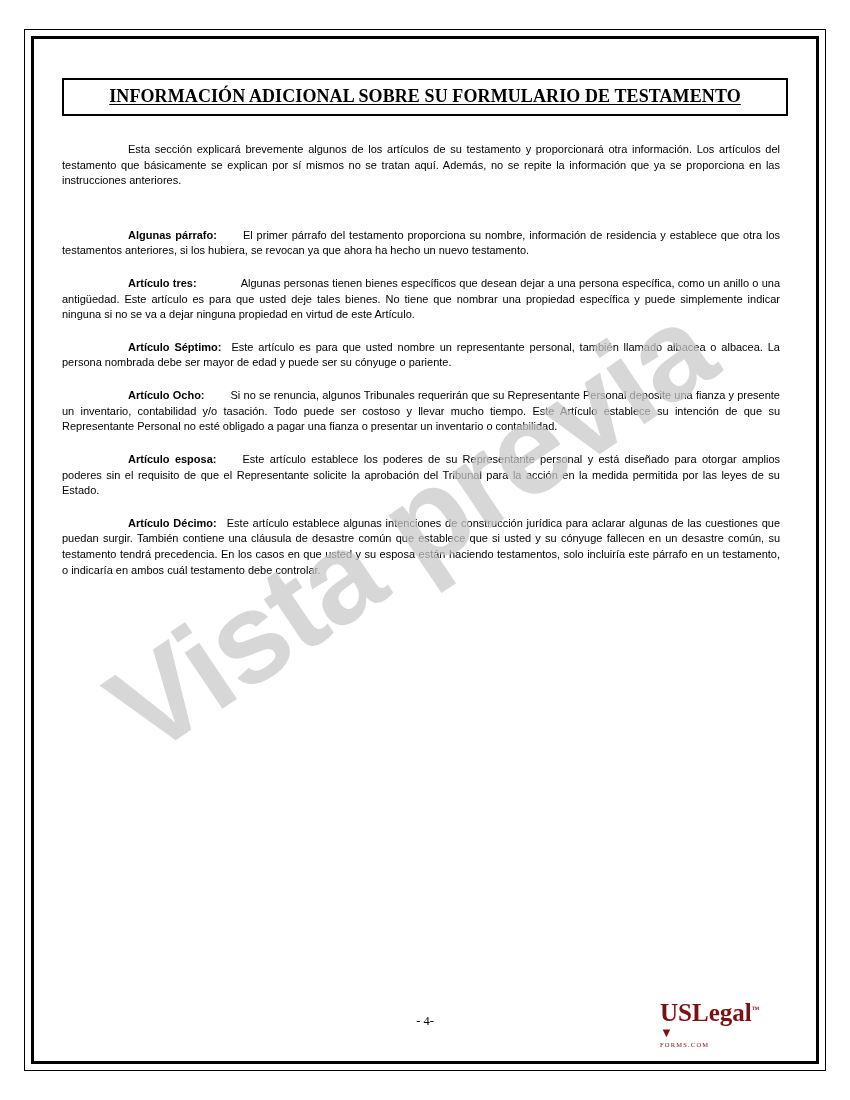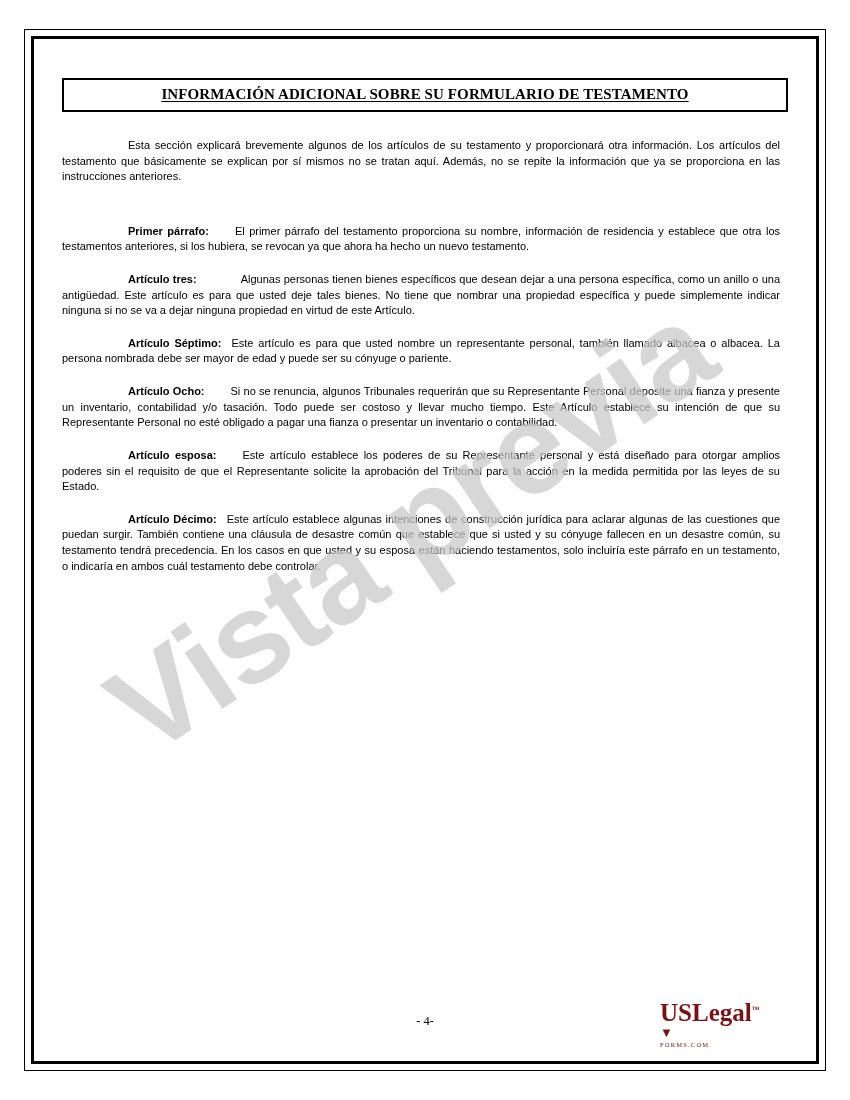--- a/index.html
+++ b/index.html
@@ -54,21 +54,21 @@
 
   
   .title-box {
     border: 2px solid #000;
     box-sizing: border-box;
     padding: 6px 0 7px 0;
     text-align: center;
     margin-bottom: 26px;
   }
   .title-box .title-inner {
-    font-size: 15px;
+    font-size: 18px;
     font-weight: bold;
     font-family: "Liberation Serif", serif;
     letter-spacing: 0.1px;
     text-decoration: underline;
     text-underline-offset: 2px;
   }
 
   p.para {
     font-size: 11px;
     line-height: 1.42;
@@ -181,21 +181,21 @@
   <div class="content">
 
     <div class="title-box">
       <div class="title-inner">INFORMACIÓN ADICIONAL SOBRE SU FORMULARIO DE TESTAMENTO</div>
     </div>
 
     <p class="para"><span class="indent"></span><span>Esta sección explicará brevemente algunos de los artículos de su testamento y proporcionará otra información. Los artículos del testamento que básicamente se explican por sí mismos no se tratan aquí. Además, no se repite la información que ya se proporciona en las instrucciones anteriores.</span></p>
 
     <div class="spacer-block"></div>
 
-    <p class="para"><span class="indent"></span><span class="lead">Primer párrafo:</span><span class="gap-md"></span><span>El primer párrafo del testamento proporciona su nombre, información de residencia y establece que otra los testamentos anteriores, si los hubiera, se revocan ya que ahora ha hecho un nuevo testamento.</span></p>
+    <p class="para"><span class="indent"></span><span class="lead">Algunas párrafo:</span><span class="gap-md"></span><span>El primer párrafo del testamento proporciona su nombre, información de residencia y establece que otra los testamentos anteriores, si los hubiera, se revocan ya que ahora ha hecho un nuevo testamento.</span></p>
 
     <p class="para"><span class="indent"></span><span class="lead">Artículo tres:</span><span class="gap-lg"></span><span>Algunas personas tienen bienes específicos que desean dejar a una persona específica, como un anillo o una antigüedad. Este artículo es para que usted deje tales bienes. No tiene que nombrar una propiedad específica y puede simplemente indicar ninguna si no se va a dejar ninguna propiedad en virtud de este Artículo.</span></p>
 
     <p class="para"><span class="indent"></span><span class="lead">Artículo Séptimo:</span><span class="gap-sm"></span><span>Este artículo es para que usted nombre un representante personal, también llamado albacea o albacea. La persona nombrada debe ser mayor de edad y puede ser su cónyuge o pariente.</span></p>
 
     <p class="para"><span class="indent"></span><span class="lead">Artículo Ocho:</span><span class="gap-md"></span><span>Si no se renuncia, algunos Tribunales requerirán que su Representante Personal deposite una fianza y presente un inventario, contabilidad y/o tasación. Todo puede ser costoso y llevar mucho tiempo. Este Artículo establece su intención de que su Representante Personal no esté obligado a pagar una fianza o presentar un inventario o contabilidad.</span></p>
 
     <p class="para"><span class="indent"></span><span class="lead">Artículo esposa:</span><span class="gap-md"></span><span>Este artículo establece los poderes de su Representante personal y está diseñado para otorgar amplios poderes sin el requisito de que el Representante solicite la aprobación del Tribunal para la acción en la medida permitida por las leyes de su Estado.</span></p>
 
     <p class="para"><span class="indent"></span><span class="lead">Artículo Décimo:</span><span class="gap-sm"></span><span>Este artículo establece algunas intenciones de construcción jurídica para aclarar algunas de las cuestiones que puedan surgir. También contiene una cláusula de desastre común que establece que si usted y su cónyuge fallecen en un desastre común, su testamento tendrá precedencia. En los casos en que usted y su esposa están haciendo testamentos, solo incluiría este párrafo en un testamento, o indicaría en ambos cuál testamento debe controlar.</span></p>

